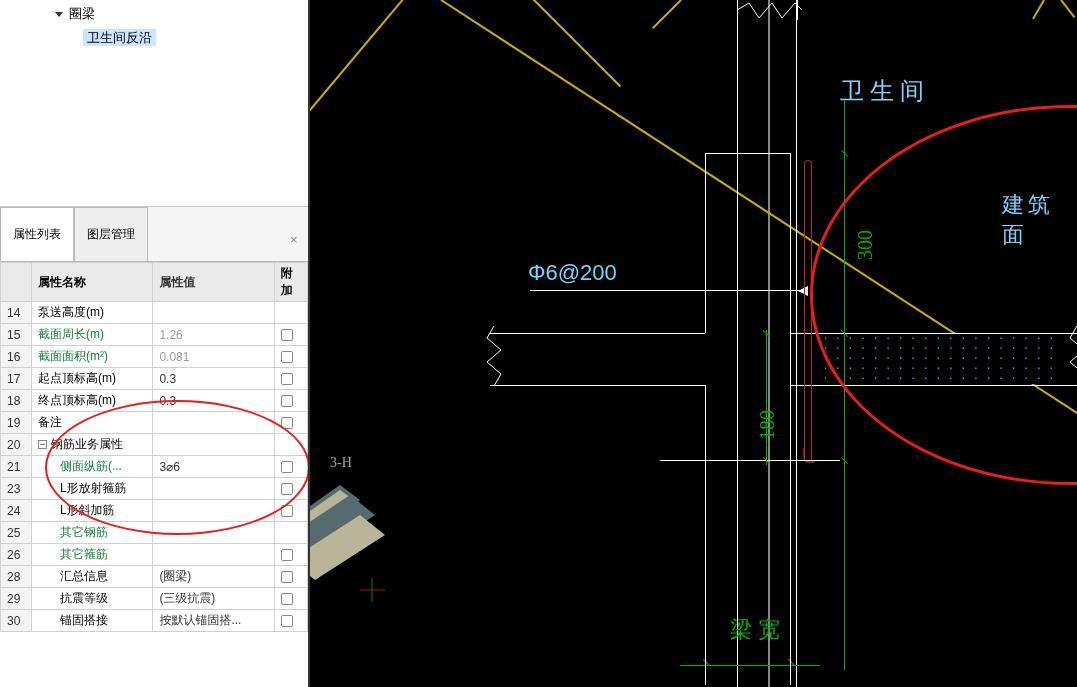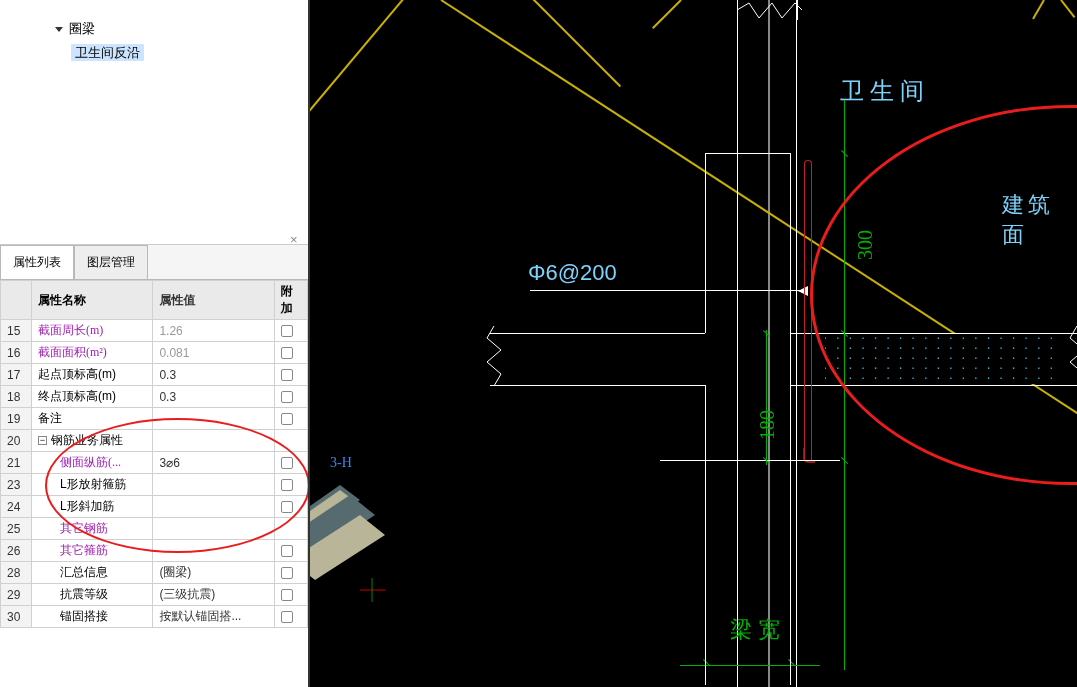--- a/index.html
+++ b/index.html
@@ -14,23 +14,23 @@
   }
   .left-panel {
     width: 310px;
     background: #fff;
     border-right: 2px solid #333;
     display: flex;
     flex-direction: column;
     position: relative;
   }
   .tree-panel {
-    height: 245px;
+    height: 207px;
     border-bottom: 1px solid #ccc;
-    padding: 20px 0 0 55px;
+    padding: 5px 0 0 55px;
     font-size: 13px;
     position: relative;
   }
   .tree-panel .close-btn {
     position: absolute;
     top: 232px; right: 4px;
     width: 14px; height: 14px;
     color: #888;
     cursor: pointer;
   }
@@ -41,36 +41,36 @@
   }
   .tree-node .caret {
     display: inline-block;
     width: 0; height: 0;
     border-top: 5px solid #333;
     border-left: 4px solid transparent;
     border-right: 4px solid transparent;
     margin-right: 6px;
   }
   .tree-child {
-    margin-left: 16px;
+    margin-left: 28px;
     margin-top: 4px;
   }
   .selected {
     background: #cce4ff;
     padding: 1px 4px;
     border-radius: 1px;
   }
 
   .tabs {
     display: flex;
     border-bottom: 1px solid #b8b8b8;
     background: #f5f5f5;
   }
   .tab {
-    padding: 8px 12px;
+    padding: 18px 12px;
     border: 1px solid #b8b8b8;
     border-bottom: none;
     background: #eee;
     cursor: pointer;
   }
   .tab.active {
     background: #fff;
     font-weight: normal;
   }
 
@@ -95,21 +95,21 @@
   }
   .row-num {
     width: 28px;
     text-align: center;
     background: #f3f3f3;
     color: #333;
   }
   .name-col { width: 110px; }
   .val-col { width: 110px; color: #333; }
   .extra-col { width: 30px; text-align: center; }
-  .link { color: #a21caf; font-family: Liberation Serif, serif; }
+  .link { color: #15803d; }
   .gray { color: #999; }
   .indent2 { padding-left: 28px !important; }
   .group-row td.name-col { padding-left: 6px !important; }
   .expand-box {
     display: inline-block;
     width: 9px; height: 9px;
     border: 1px solid #888;
     text-align: center;
     line-height: 7px;
     font-size: 9px;
@@ -168,21 +168,21 @@
   }
   .white-line {
     position: absolute;
     background: #fff;
   }
   .yellow-line {
     position: absolute;
     background: #c8b000;
   }
   .cyan-text {
-    color: #3b82f6;
+    color: #a3a3a3;
   }
   .speckle {
     position: absolute;
     background: #000;
     overflow: hidden;
   }
   .speckle::before {
     content: "· · · · · · · · · · · · · · · · · · · · · · · · · · · · · · · · · · · · · · · · · · · · · · · · · · · · · · · · · · · · · · · · · · · · · · · · · · · · · · · · · · · · · · · · · · · · · · · · · · · · · · · · · · · ·";
     color: #3aa5d8;
     font-size: 14px;
@@ -220,20 +220,26 @@
     <table>
       <thead>
         <tr>
           <th class="row-num"></th>
           <th class="name-col">属性名称</th>
           <th class="val-col">属性值</th>
           <th class="extra-col">附加</th>
         </tr>
       </thead>
       <tbody id="prop-body">
+      <tr>
+            <td class="row-num">14</td>
+            <td class="name-col"><span>泵送高度(m)</span></td>
+            <td class="val-col"></td>
+            <td class="extra-col"></td>
+          </tr>
           <tr>
             <td class="row-num">15</td>
             <td class="name-col"><span class="link">截面周长(m)</span></td>
             <td class="val-col gray">1.26</td>
             <td class="extra-col"><span class="checkbox"></span></td>
           </tr>
           <tr>
             <td class="row-num">16</td>
             <td class="name-col"><span class="link">截面面积(m²)</span></td>
             <td class="val-col gray">0.081</td>

